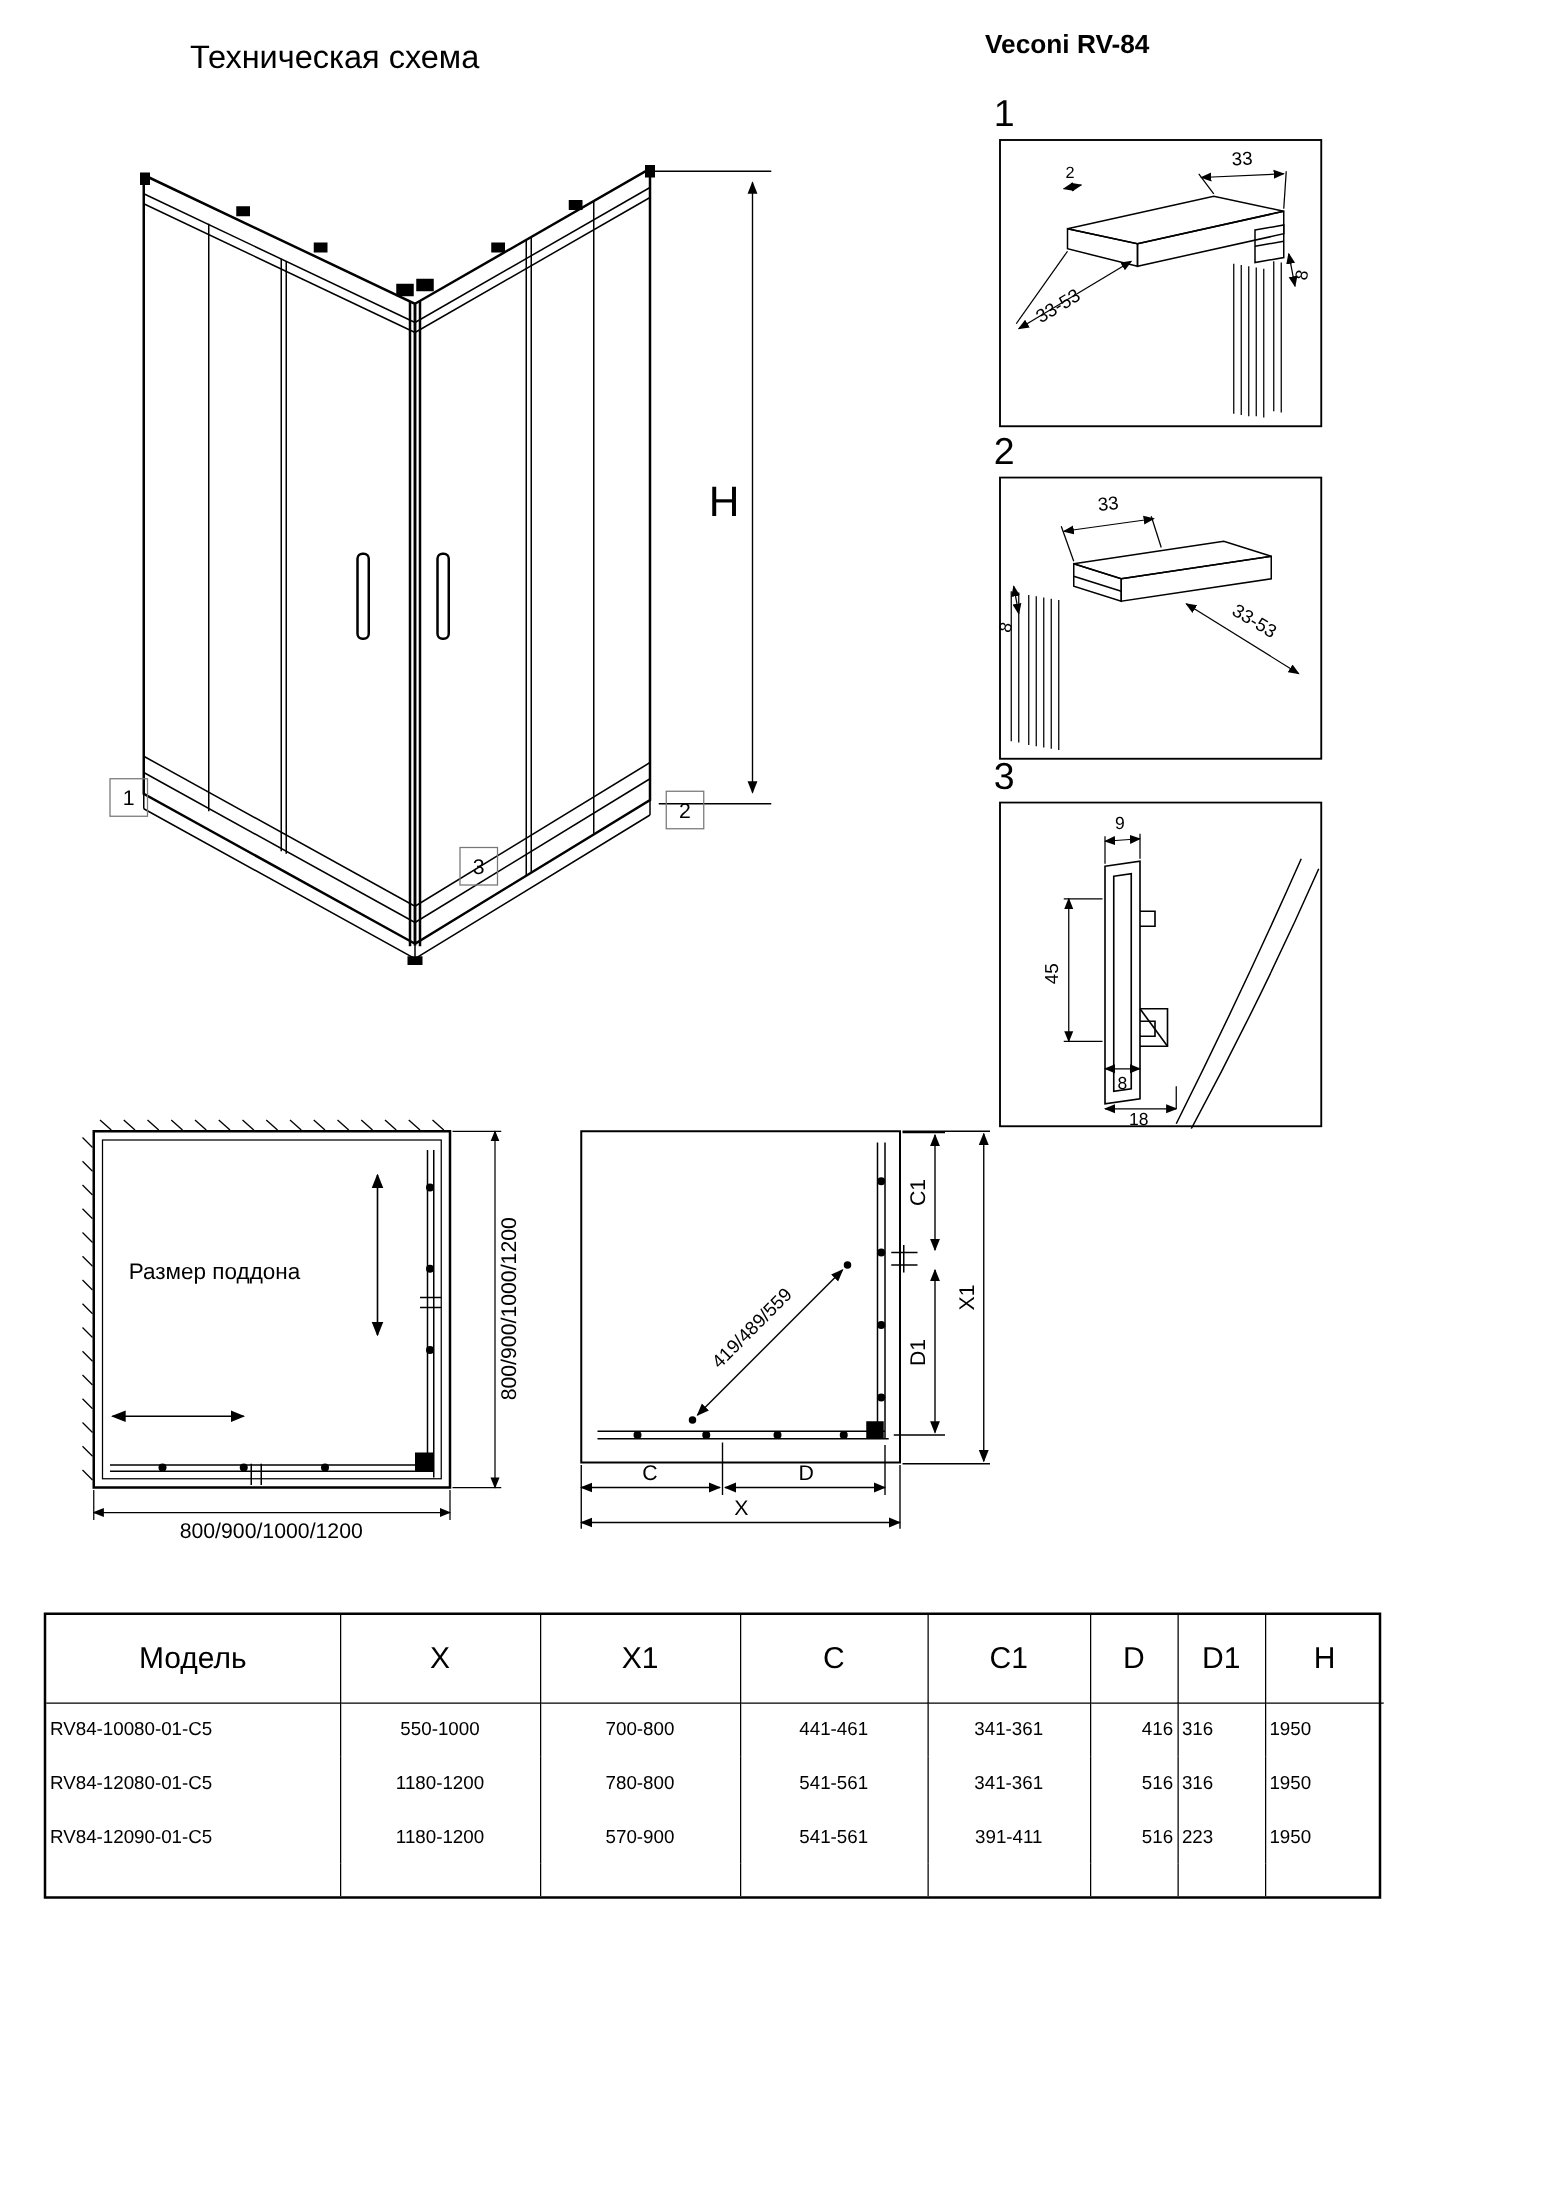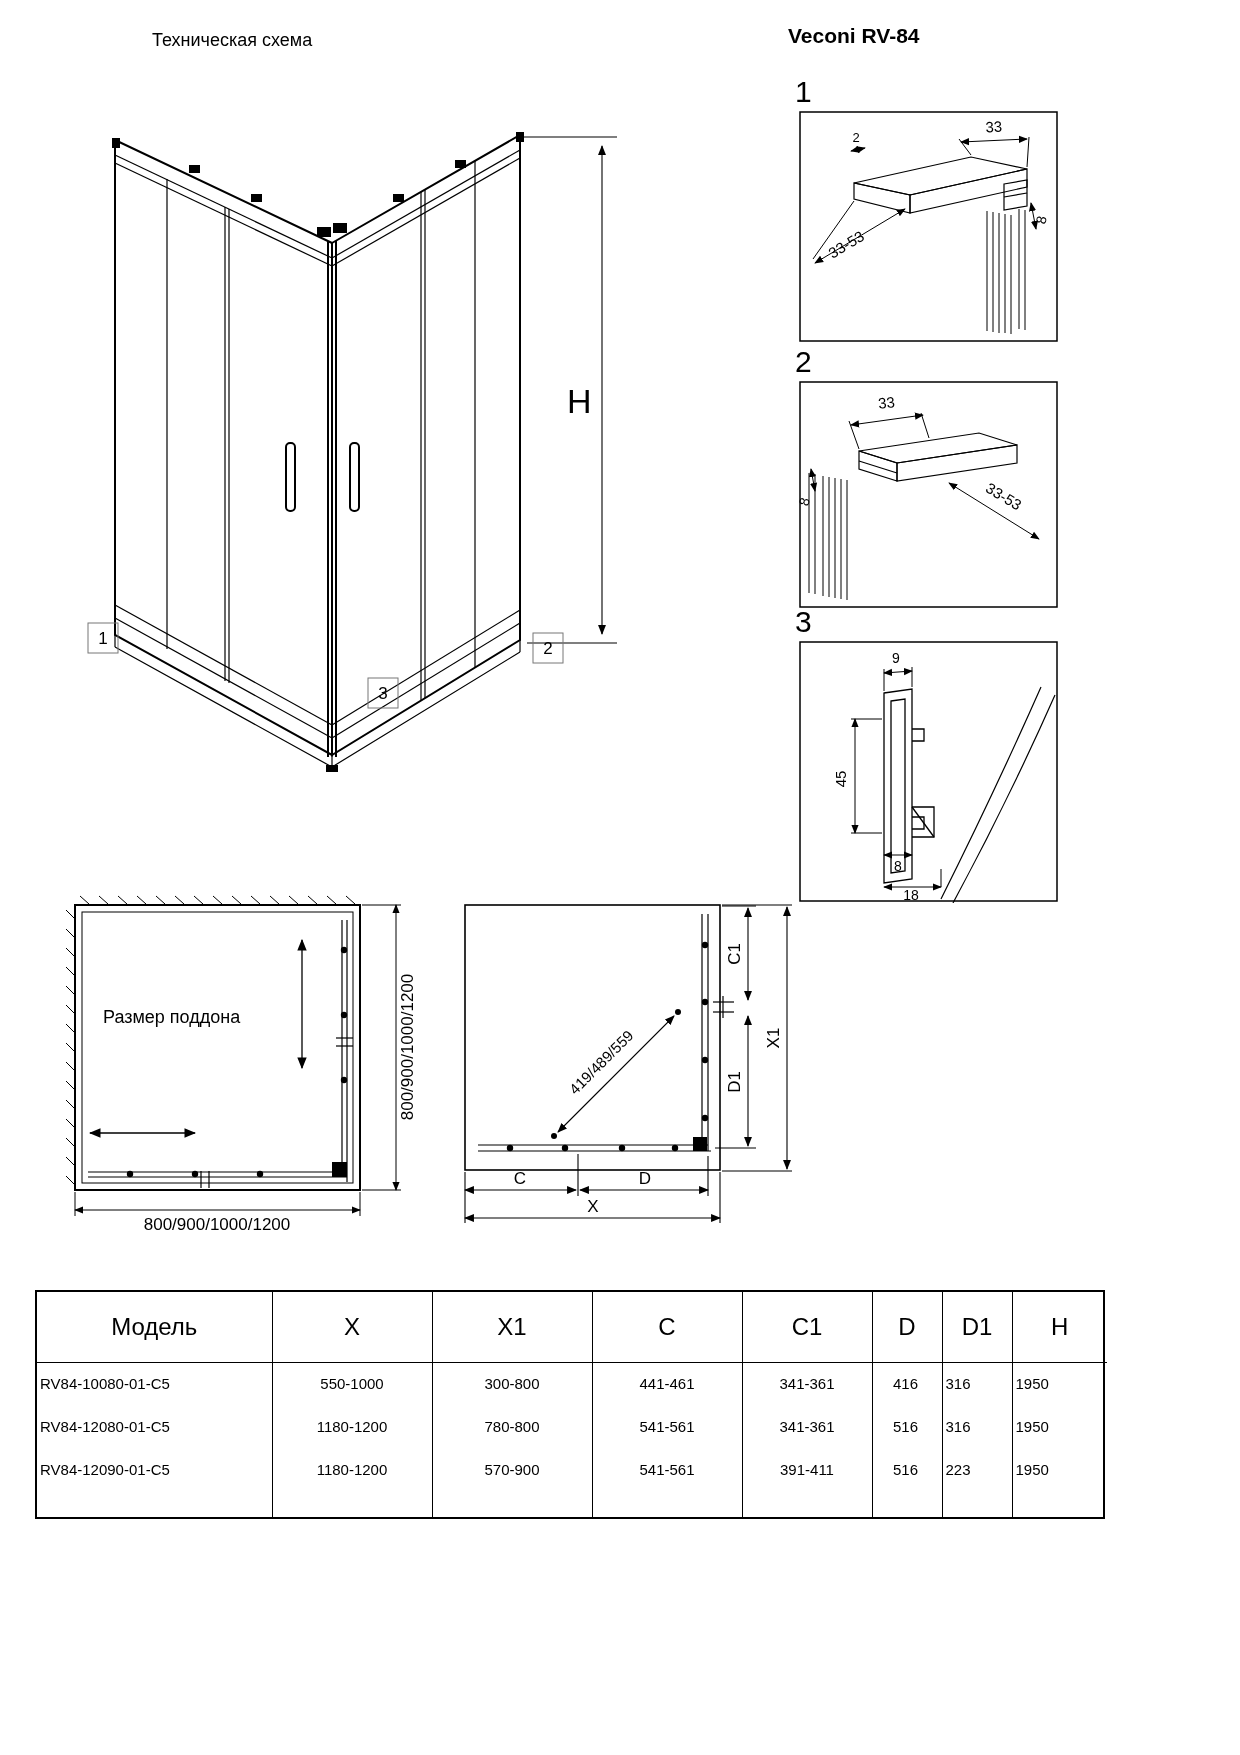--- a/index.html
+++ b/index.html
@@ -1,34 +1,34 @@
 <!DOCTYPE html>
 <html><head>
 <meta charset="utf-8">
 <style>
   * { margin:0; padding:0; box-sizing:border-box; }
   html,body { background:#fff; }
   body { font-family:"Liberation Sans", sans-serif; color:#000; }
   .page { position:relative; width:1240px; height:1755px; background:#fff; overflow:hidden; }
-  .title { position:absolute; left:152px; top:30px; font-size:18px; }
+  .title { position:absolute; left:152px; top:30px; font-size:26px; }
   .brand { position:absolute; left:788px; top:24px; font-size:21px; font-weight:bold; }
   .abs { position:absolute; }
   .detail { position:absolute; }
   .detail-num { position:absolute; left:0; top:0; font-size:30px; }
   .detail svg { position:absolute; left:4px; top:36px; }
   svg { display:block; }
   svg text { font-family:"Liberation Sans", sans-serif; fill:#000; stroke:none; }
   .table-wrap { position:absolute; left:35px; top:1290px; width:1070px; border:2px solid #000; background:#fff; }
   table { border-collapse:collapse; width:100%; table-layout:fixed; }
   th, td { border-right:1px solid #000; overflow:hidden; white-space:nowrap; }
   th:last-child, td:last-child { border-right:none; }
   thead th { border-bottom:1px solid #000; height:70px; font-size:24px; font-weight:normal; text-align:center; vertical-align:middle; }
   tbody td { height:43px; font-size:15px; text-align:center; vertical-align:middle; }
   td.al { text-align:left; padding-left:3px; }
-  td.ar { padding-right:3px; }
+  td.ar { text-align:right; padding-right:3px; }
   tr.spacer td { height:26px; }
 </style>
 </head>
 <body>
 
 <div class="page">
 
   <div class="title">Техническая схема</div>
   <div class="brand">Veconi RV-84</div>
 
@@ -378,21 +378,21 @@
           <th>C1</th>
           <th>D</th>
           <th>D1</th>
           <th>H</th>
         </tr>
       </thead>
       <tbody>
         <tr>
           <td class="al">RV84-10080-01-C5</td>
           <td>550-1000</td>
-          <td>300-800</td>
+          <td>700-800</td>
           <td>441-461</td>
           <td>341-361</td>
           <td class="ar">416</td>
           <td class="al">316</td>
           <td class="al">1950</td>
         </tr>
         <tr>
           <td class="al">RV84-12080-01-C5</td>
           <td>1180-1200</td>
           <td>780-800</td>

